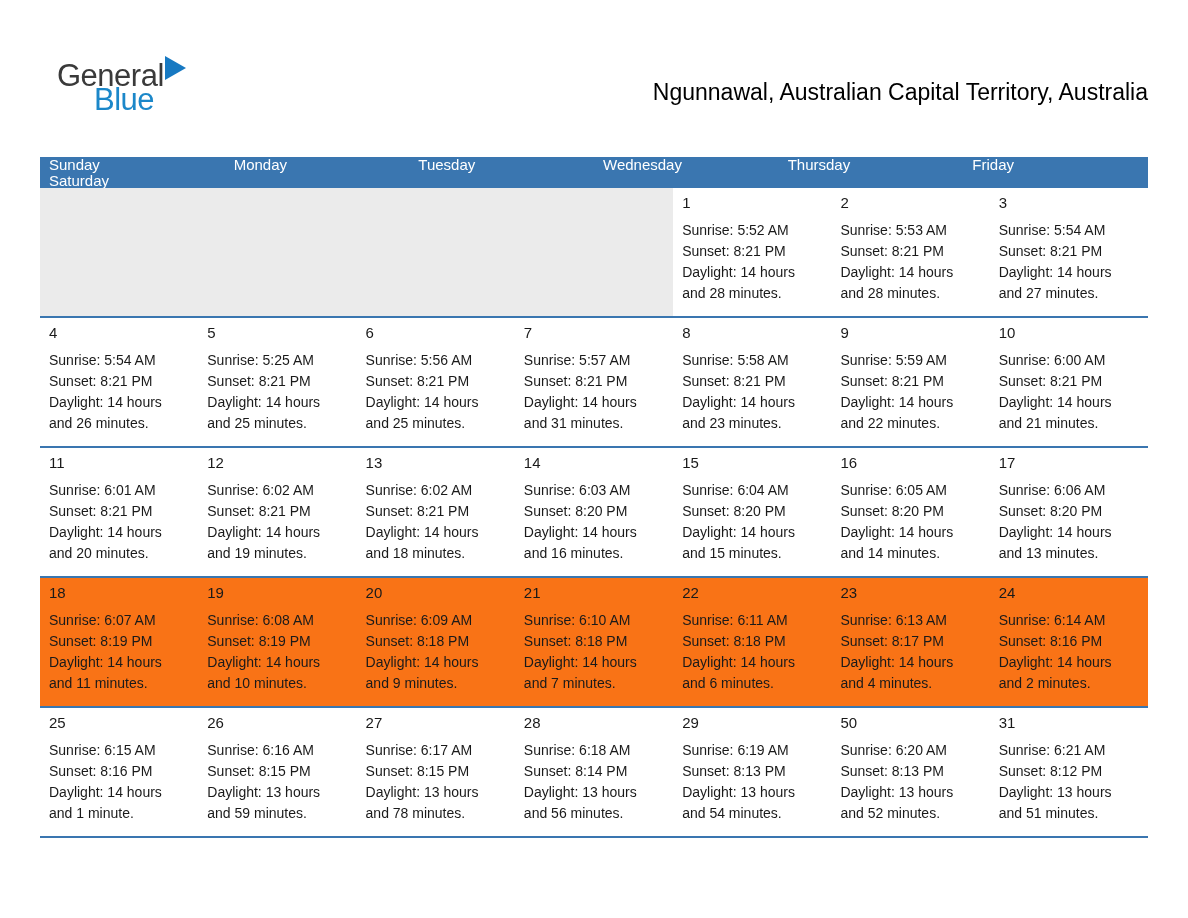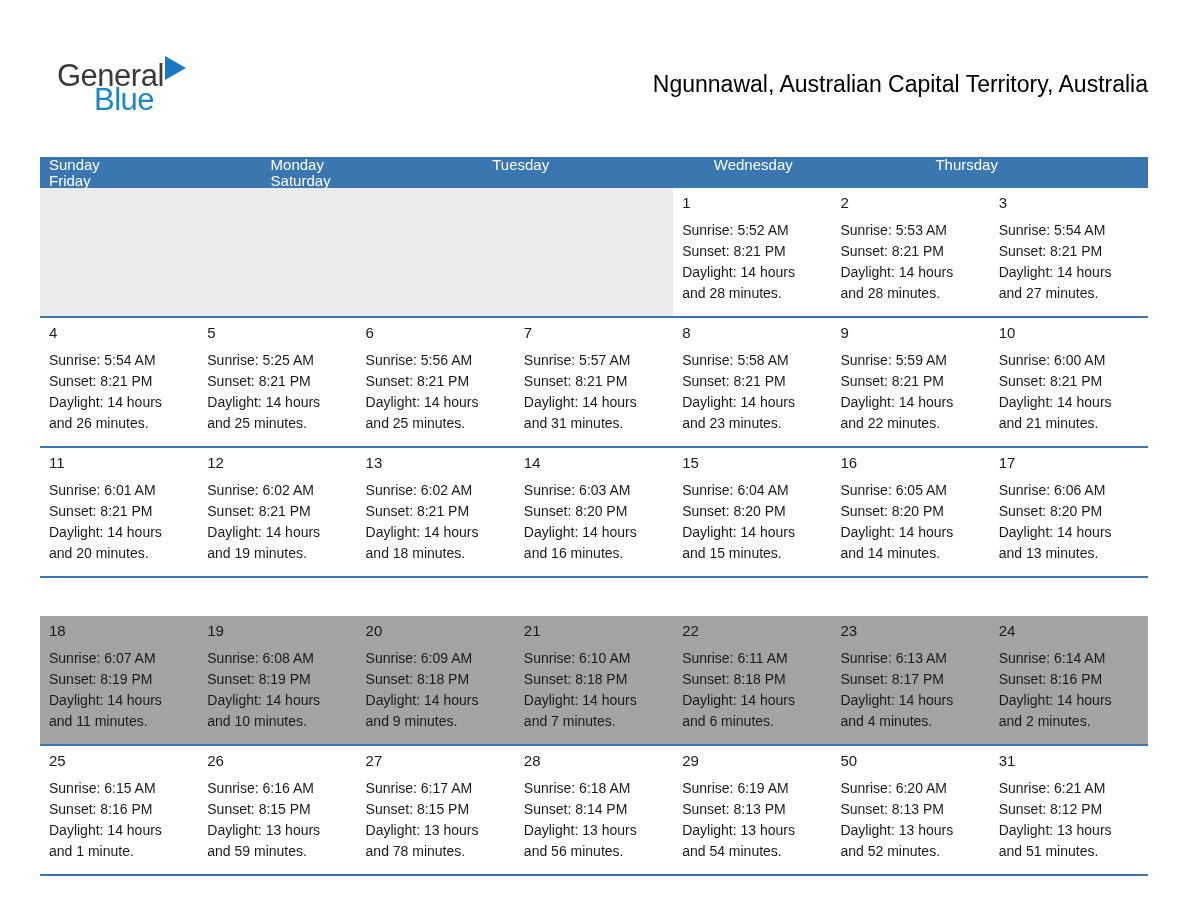--- a/index.html
+++ b/index.html
@@ -25,39 +25,39 @@
     border-top: 12px solid transparent;
     border-bottom: 12px solid transparent;
   }
   .logo-blue {
     font-size: 31px; font-weight: 500; color: #1b87c9; letter-spacing: -0.5px;
     margin-left: 37px; margin-top: -7px;
   }
 
   .titles { position: absolute; right: 40px; top: 55px; text-align: right; }
   .month-title { font-size: 41px; color: #000; padding-right: 22px; }
-  .location { font-size: 23px; color: #000; margin-top: 16px; }
+  .location { font-size: 23px; color: #000; margin-top: 24px; }
 
   
   .calendar { position: absolute; left: 40px; right: 40px; top: 157px; }
   .weekday-row {
-    display: grid; grid-template-columns: repeat(5, 1fr);
+    display: grid; grid-template-columns: repeat(6, 1fr);
     background: #3a76b0; height: 31px; align-items: center;
   }
   .weekday-cell {
     color: #ffffff; font-size: 15px; padding-left: 9px;
     white-space: nowrap; overflow: hidden;
   }
   .week-row {
     display: grid; grid-template-columns: repeat(7, 1fr);
     min-height: 130px;
     border-bottom: 2px solid #3a76b0;
     background: #ffffff;
   }
-  #weeks .week-row:nth-child(4) { background: #a3a3a3; margin-top: 38px; }
+  #weeks .week-row:nth-child(4) { background: #f97316; }
   .day-cell { padding: 6px 9px 4px 9px; }
   .day-cell.empty { background: #ebebeb; }
   .day-number { font-size: 15px; color: #1a1a1a; margin-bottom: 9px; }
   .day-line { font-size: 14px; line-height: 21px; color: #1a1a1a; white-space: nowrap; }
 </style>
 </head>
 <body>
 
 <div class="page">
 

